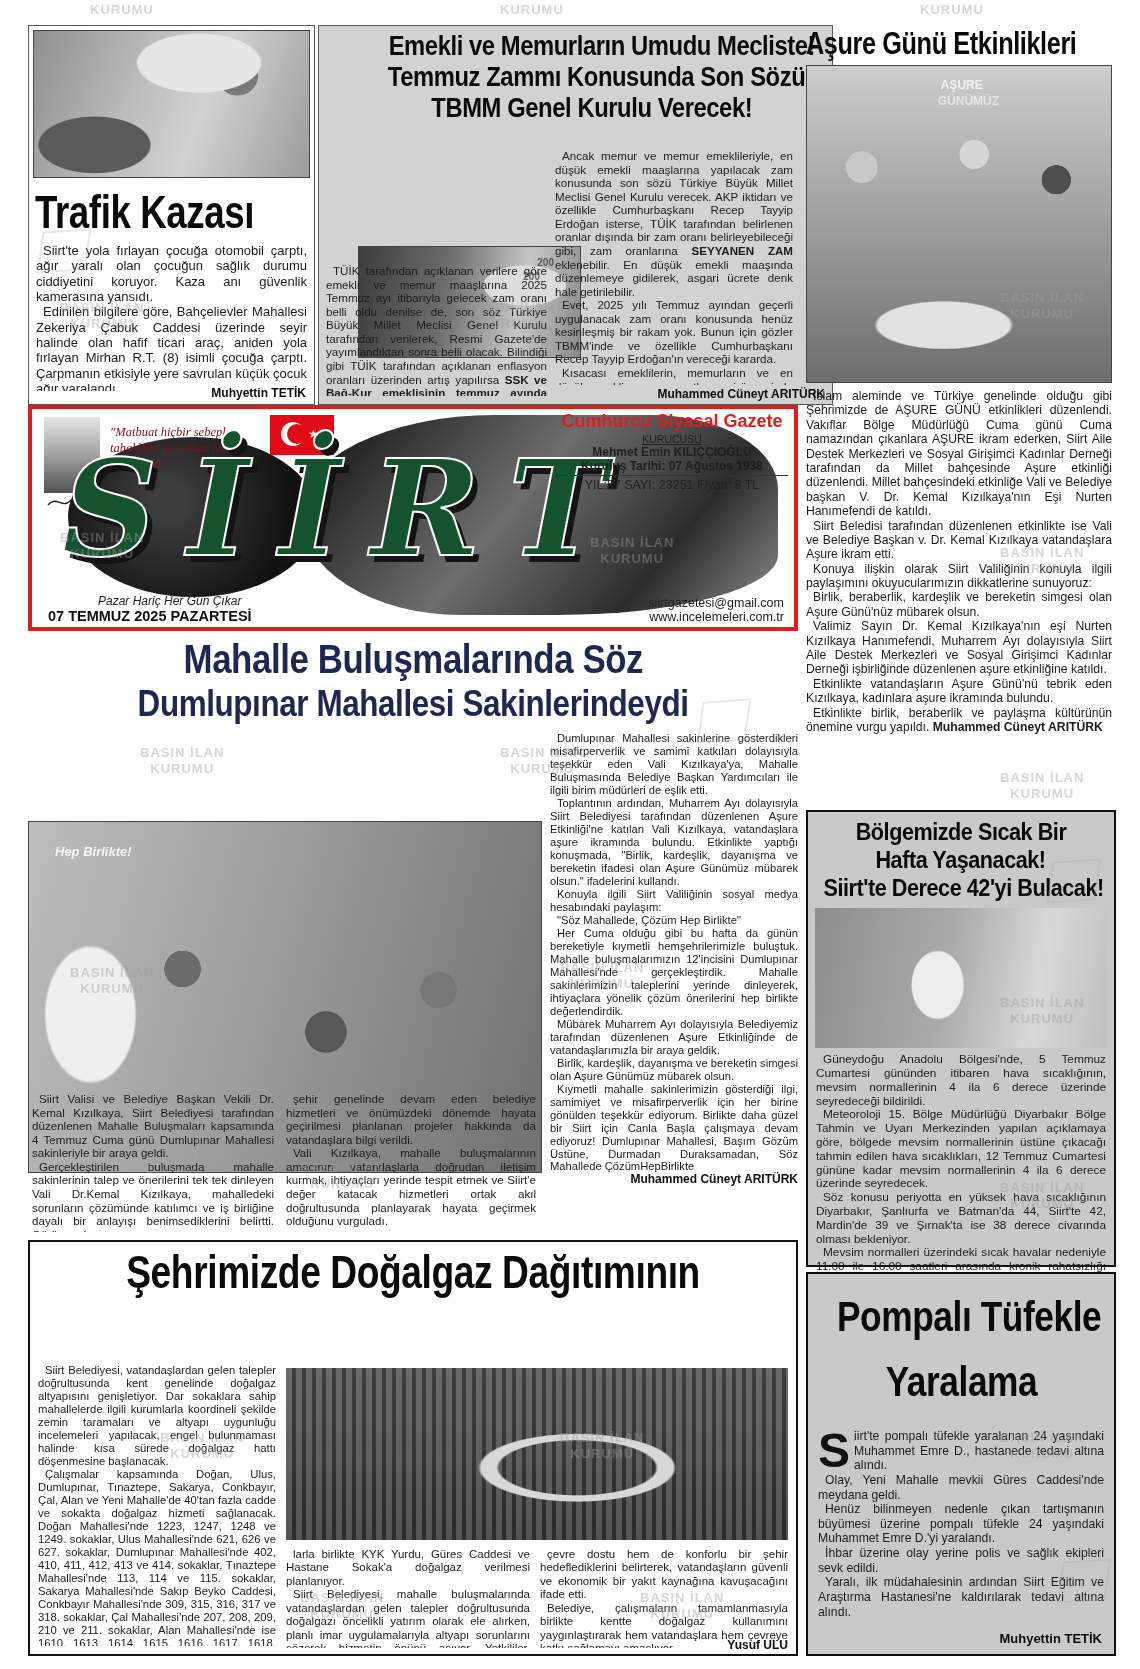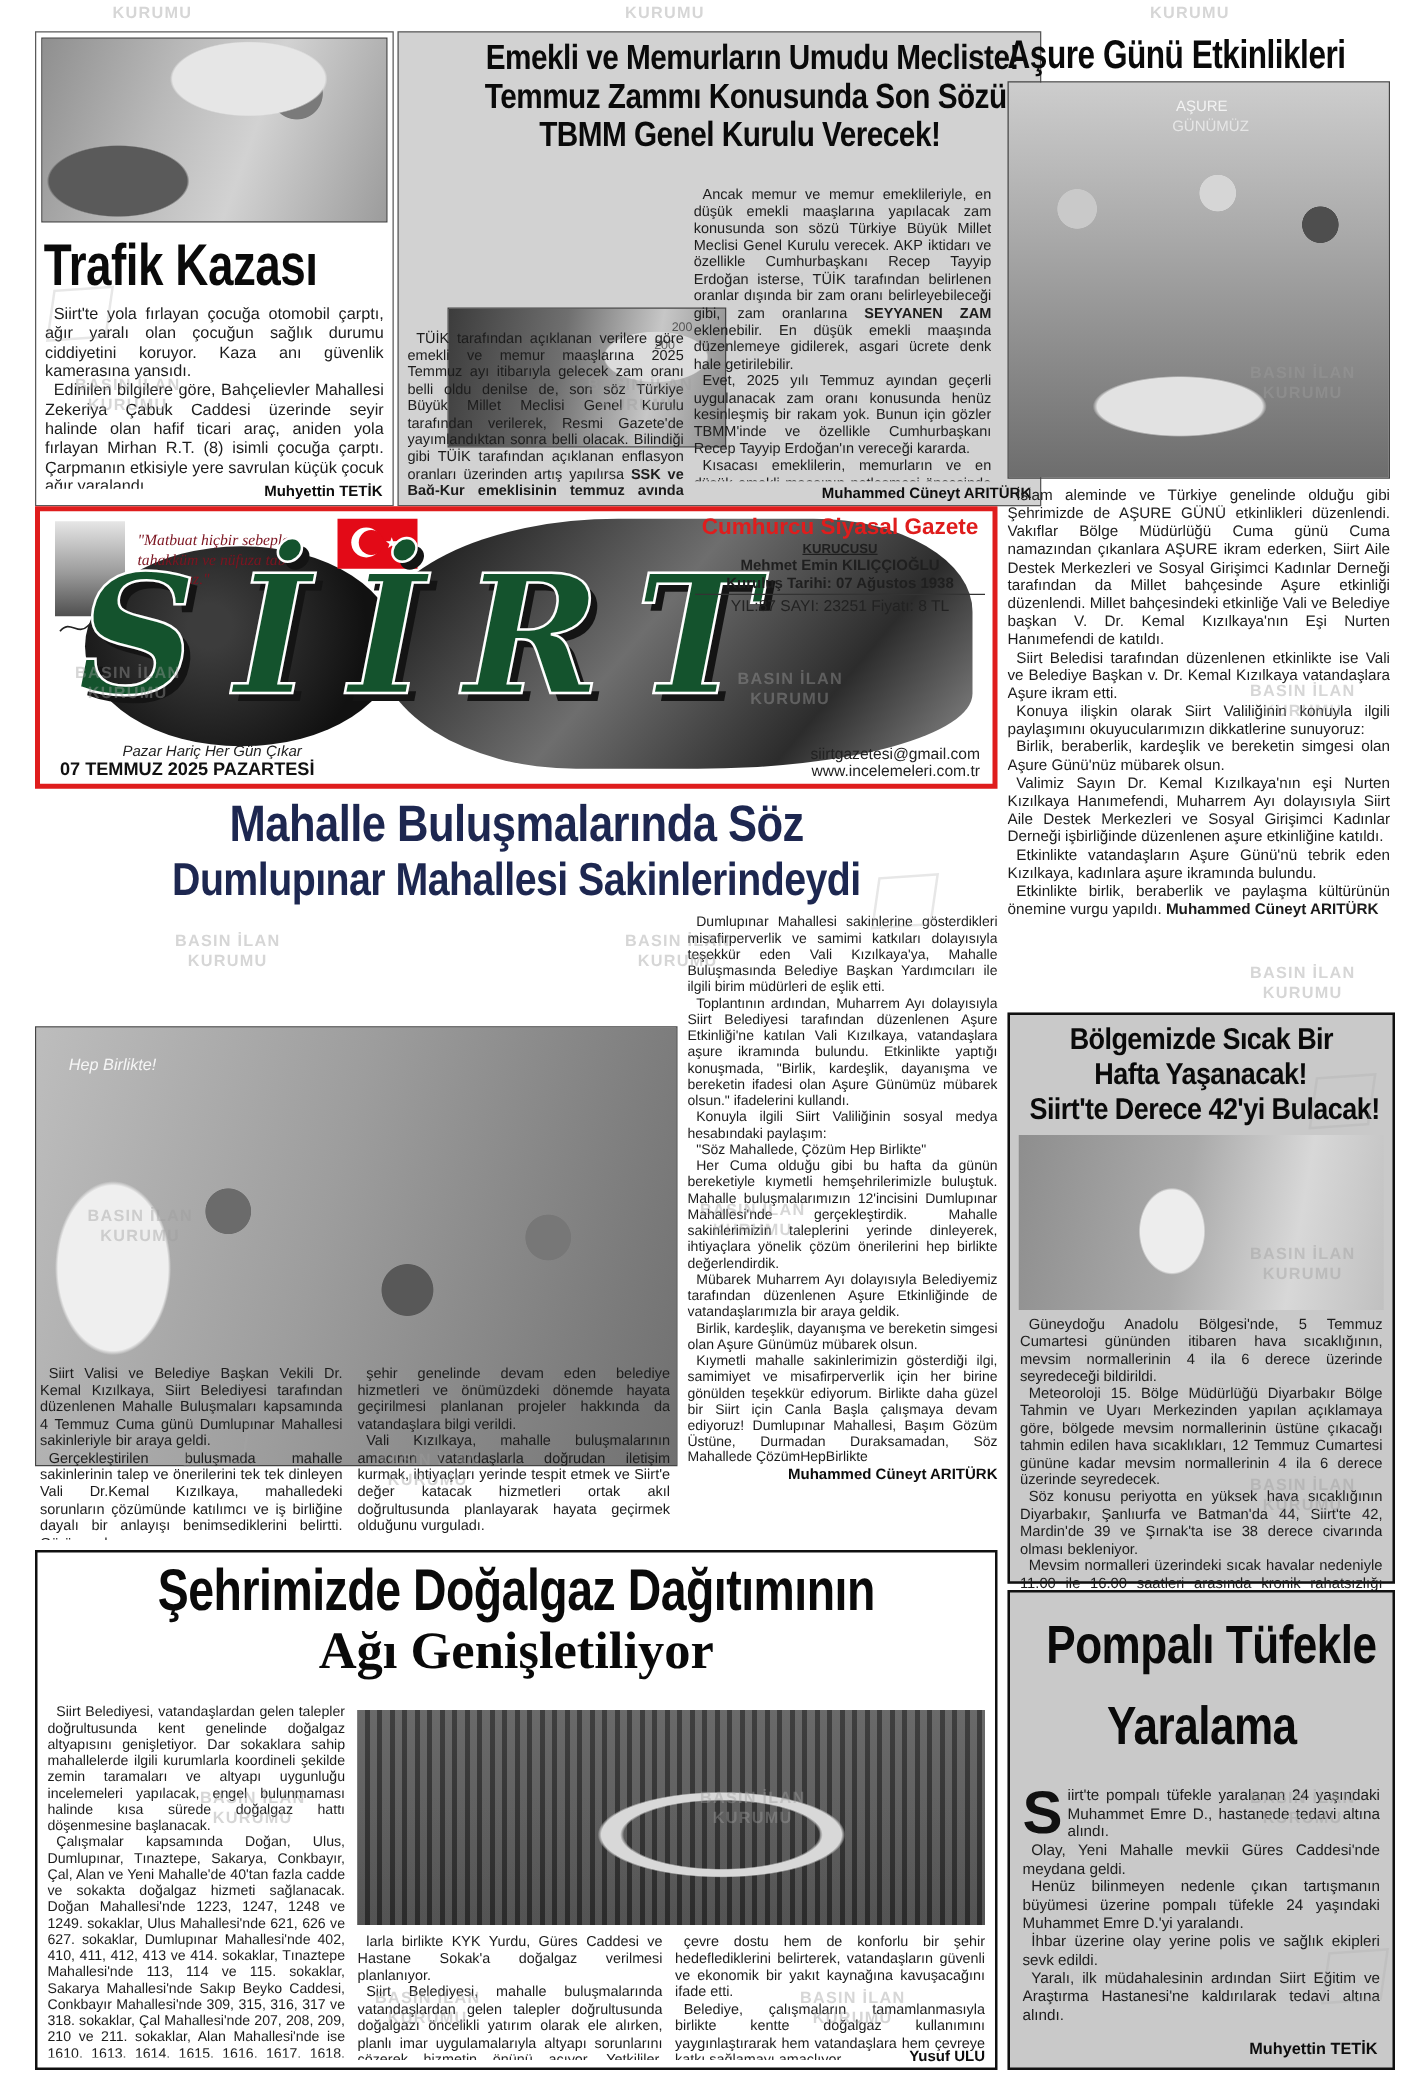--- a/index.html
+++ b/index.html
@@ -16,21 +16,21 @@
   .box-thin{border:1px solid #5a5a5a;}
   .body-text{font-size:11.8px;line-height:1.17;text-align:justify;color:#1c1c1c;}
   .body-text p{margin:0;text-indent:7px;}
   .byline{font-weight:bold;color:#0d0d0d;font-size:12px;text-align:right;}
   .hl-wrap{text-align:center;}
   .hl{display:inline-block;white-space:nowrap;font-weight:900;color:#0a0a0a;
       letter-spacing:-.5px;transform-origin:center;}
   .hl-left{transform-origin:left center;}
   .photo{position:relative;overflow:hidden;background:#9a9a9a;}
   .photo-border{border:1px solid #444;}
-  .overlay-txt{position:absolute;color:rgba(255,255,255,.88);font-weight:normal;}
+  .overlay-txt{position:absolute;color:rgba(255,255,255,.88);font-weight:bold;}
   
   .masthead{border:4px solid #df1d1d;background:#fff;z-index:2;}
   .map-blob{position:absolute;background:linear-gradient(130deg,#161616 5%,#6e6e6e 45%,#2c2c2c 75%,#8d8d8d 100%);
             border-radius:46% 30% 52% 38% / 55% 42% 34% 58%;}
   .map-blob2{position:absolute;background:radial-gradient(circle at 40% 40%,#3c3c3c 10%,#111 70%);
              border-radius:50%;}
   .siirt-title{font-family:"DejaVu Serif",serif;font-style:italic;font-weight:bold;
                color:#14532d;letter-spacing:30px;font-size:132px;line-height:1;
                -webkit-text-stroke:2px #fff;text-shadow:6px 7px 0 #141414;}
   .quote{font-family:"Liberation Serif",serif;font-style:italic;font-size:12.5px;
@@ -150,21 +150,21 @@
     <svg style="position:absolute;left:14px;top:84px;" width="56" height="18" viewBox="0 0 56 18">
         <path d="M2 12 C 10 2, 16 16, 24 8 S 40 4, 54 10" stroke="#222" fill="none" stroke-width="1.4"></path>
       </svg>
     <div class="quote abs" style="left:78px;top:16px;width:152px;">"Matbuat hiçbir sebeple tahakküm ve nüfuza tabi tutulamaz."</div>
     <div class="flag" style="left:238px;top:6px;width:64px;height:40px;">
       <span class="crescent"></span>
       <span class="fstar">★</span>
     </div>
     <div class="abs" style="right:6px;top:2px;width:232px;text-align:center;z-index:3;">
       <div style="color:#df1d1d;font-weight:bold;font-size:18px;">Cumhurcu Siyasal Gazete</div>
-      <div style="font-size:10.5px;font-weight:bold;text-decoration:underline;margin-top:1px;">KURUCUSU</div>
+      <div style="font-size:10.5px;font-weight:normal;text-decoration:underline;margin-top:1px;">KURUCUSU</div>
       <div style="font-size:12px;font-weight:bold;">Mehmet Emin KILIÇÇIOĞLU</div>
       <div style="font-size:12px;font-weight:bold;border-bottom:1px solid #333;padding-bottom:2px;">Kuruluş Tarihi: 07 Ağustos 1938</div>
       <div style="font-size:12.5px;margin-top:2px;color:#222;">YIL:87 SAYI: 23251 Fiyatı: 8 TL</div>
     </div>
     <div class="abs siirt-title" style="left:30px;top:34px;z-index:2;">SİİRT</div>
     <div class="abs" style="left:16px;bottom:3px;z-index:3;">
       <div style="font-style:italic;font-size:12px;padding-left:50px;color:#222;">Pazar Hariç Her Gün Çıkar</div>
       <div style="font-weight:bold;font-size:14.5px;color:#111;">07 TEMMUZ 2025 PAZARTESİ</div>
     </div>
     <div class="abs" style="right:10px;bottom:3px;text-align:right;font-size:12.5px;z-index:3;color:#222;">
@@ -220,21 +220,20 @@
       <p>Güneydoğu Anadolu Bölgesi'nde, 5 Temmuz Cumartesi gününden itibaren hava sıcaklığının, mevsim normallerinin 4 ila 6 derece üzerinde seyredeceği bildirildi.</p>
       <p>Meteoroloji 15. Bölge Müdürlüğü Diyarbakır Bölge Tahmin ve Uyarı Merkezinden yapılan açıklamaya göre, bölgede mevsim normallerinin üstüne çıkacağı tahmin edilen hava sıcaklıkları, 12 Temmuz Cumartesi gününe kadar mevsim normallerinin 4 ila 6 derece üzerinde seyredecek.</p>
       <p>Söz konusu periyotta en yüksek hava sıcaklığının Diyarbakır, Şanlıurfa ve Batman'da 44, Siirt'te 42, Mardin'de 39 ve Şırnak'ta ise 38 derece civarında olması bekleniyor.</p>
       <p><span>Mevsim normalleri üzerindeki sıcak havalar nedeniyle 11.00 ile 16.00 saatleri arasında kronik rahatsızlığı olanlar, yaşlılar ve çocuklar ve kronik rahatsızlığı olan vatandaşların açık alanda bulunmamaları ve güneş çarpmasına karşı dikkatli ve tedbirli olmaları gerektiği kaydedildi.  </span></p>
     </div>
   </div>
 
   <div class="abs" style="left:28px;top:1240px;width:766px;height:412px;border:2px solid #101010;background:#fff;z-index:2;">
     <div class="hl-wrap" style="padding-top:2px;">
       <span class="hl" style="font-size:47px;transform:scaleX(0.79);">Şehrimizde Doğalgaz Dağıtımının</span><br>
-      <span class="serif-head" style="font-size:42px;line-height:1.05;display:inline-block;">Ağı Genişletiliyor</span>
     </div>
     <div class="body-text abs" style="left:8px;top:122px;width:238px;height:282px;overflow:hidden;font-size:11.3px;line-height:1.15;">
       <p>Siirt Belediyesi, vatandaşlardan gelen talepler doğrultusunda kent genelinde doğalgaz altyapısını genişletiyor. Dar sokaklara sahip mahallelerde ilgili kurumlarla koordineli şekilde zemin taramaları ve altyapı uygunluğu incelemeleri yapılacak, engel bulunmaması halinde kısa sürede doğalgaz hattı döşenmesine başlanacak.</p>
       <p>Çalışmalar kapsamında Doğan, Ulus, Dumlupınar, Tınaztepe, Sakarya, Conkbayır, Çal, Alan ve Yeni Mahalle'de 40'tan fazla cadde ve sokakta doğalgaz hizmeti sağlanacak. Doğan Mahallesi'nde 1223, 1247, 1248 ve 1249. sokaklar, Ulus Mahallesi'nde 621, 626 ve 627. sokaklar, Dumlupınar Mahallesi'nde 402, 410, 411, 412, 413 ve 414. sokaklar, Tınaztepe Mahallesi'nde 113, 114 ve 115. sokaklar, Sakarya Mahallesi'nde Sakıp Beyko Caddesi, Conkbayır Mahallesi'nde 309, 315, 316, 317 ve 318. sokaklar, Çal Mahallesi'nde 207, 208, 209, 210 ve 211. sokaklar, Alan Mahallesi'nde ise 1610, 1613, 1614, 1615, 1616, 1617, 1618, 1619 ve 1620. sokaklar doğalgaz altyapısına kavuşacak. Yeni Mahalle'de ise 1529, 1534 ve 1535. sokak-</p>
     </div>
     <div class="photo" style="position:absolute;left:256px;top:126px;width:502px;height:172px;background:
          radial-gradient(ellipse 150px 52px at 58% 58%, transparent 0 52%, #d8d8d8 54% 64%, transparent 66%),
          repeating-linear-gradient(90deg,#e0e0e0 0 6px,#8a8a8a 6px 10px),
          linear-gradient(#3a3a3a,#262626);background-blend-mode:normal,soft-light,normal;"></div>
     <div class="body-text abs" style="left:256px;top:306px;width:244px;height:100px;overflow:hidden;font-size:11.5px;">

